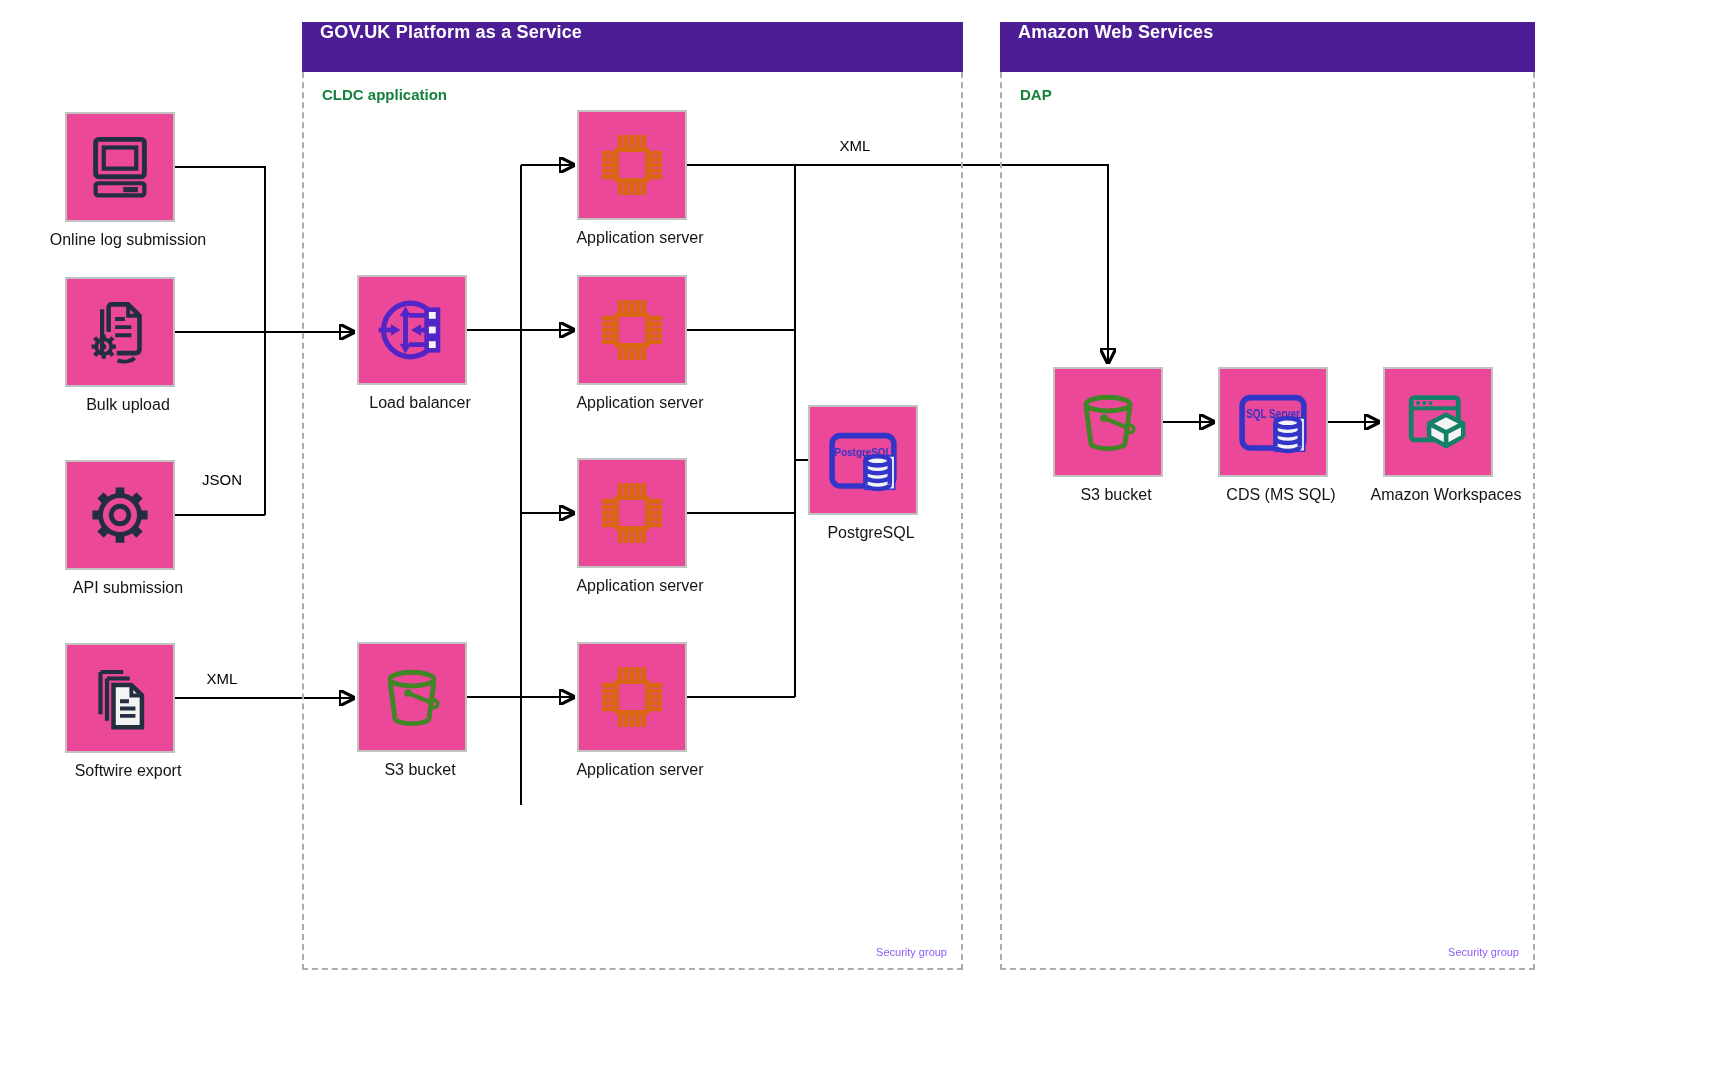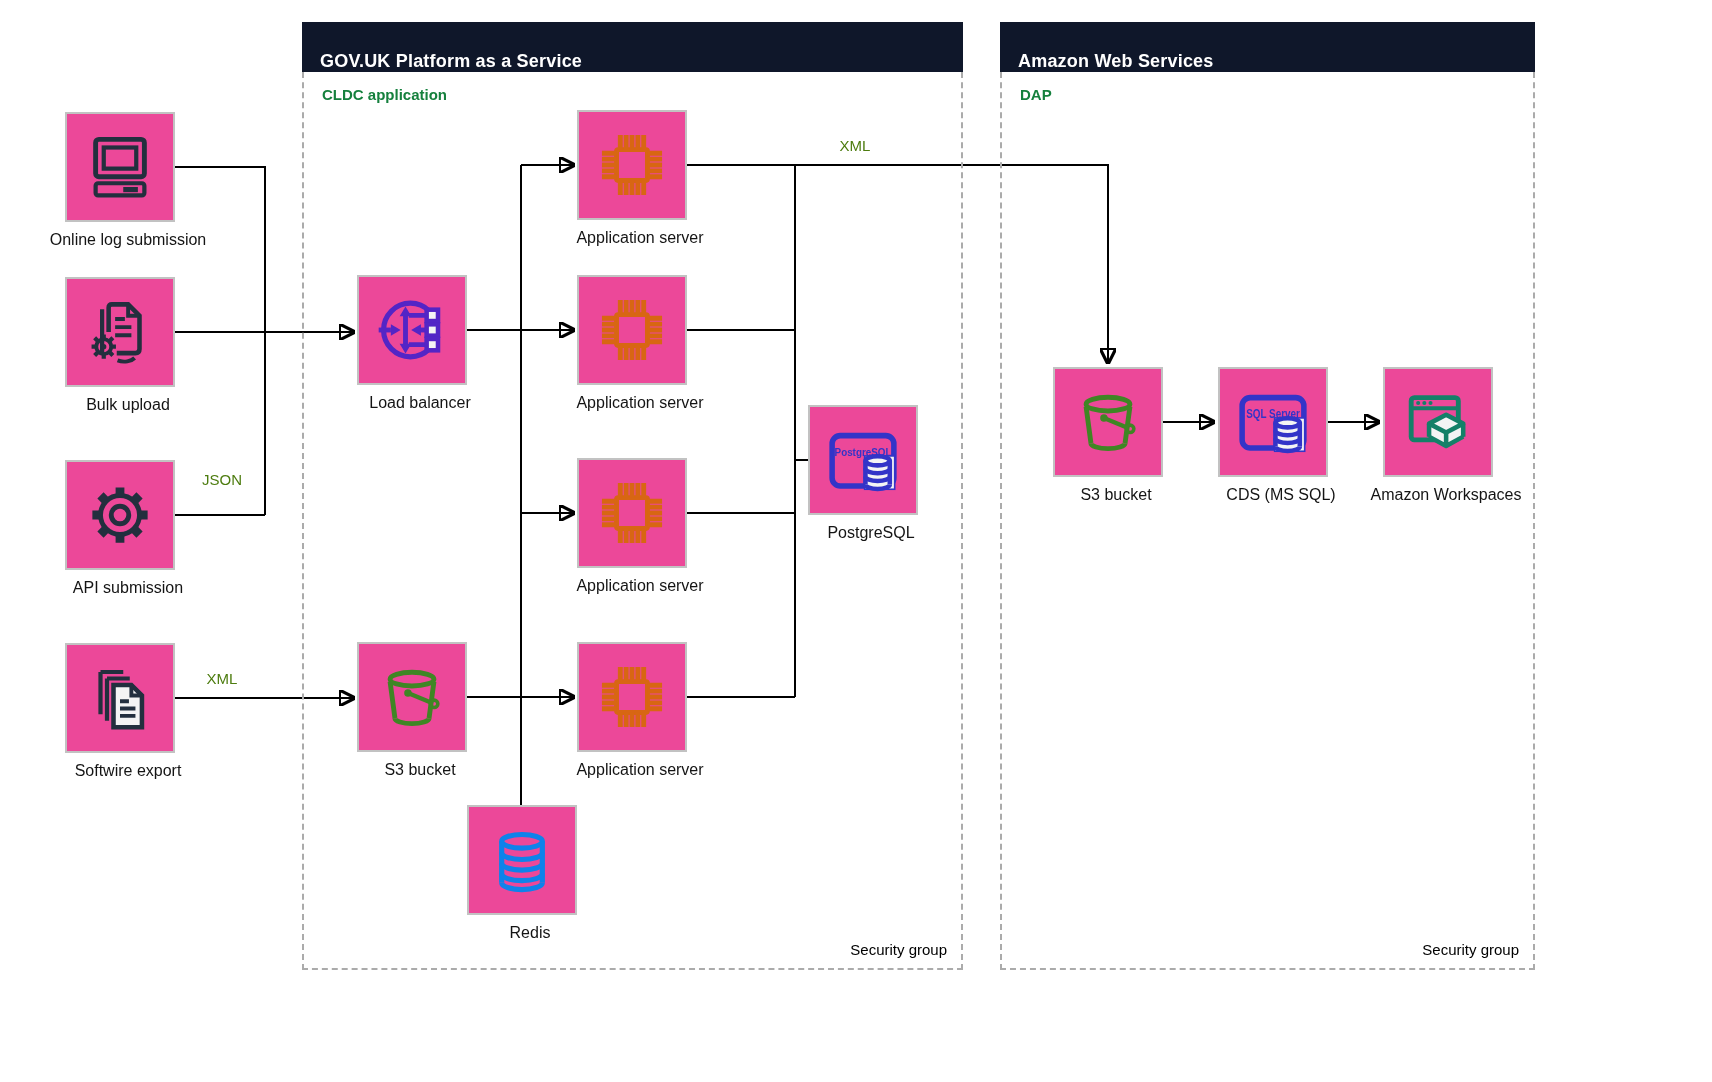--- a/index.html
+++ b/index.html
@@ -4,37 +4,37 @@
 <style>
   html,body{margin:0;padding:0;background:#ffffff;}
   .canvas{
     position:relative;width:1712px;height:1082px;background:#ffffff;
     font-family:"Liberation Sans",sans-serif;overflow:hidden;
   }
   .wires{position:absolute;left:0;top:0;width:1712px;height:1082px;}
   .wires path{stroke:#000;stroke-width:2;fill:none;}
   .region{position:absolute;border:2px dashed #ababab;box-sizing:border-box;background:transparent;}
   .region-header{
-    position:absolute;top:-2px;left:-2px;right:-2px;height:50px;background:#0f172a;
-    display:flex;align-items:flex-end;padding-left:18px;
+    position:absolute;top:-2px;left:-2px;right:-2px;height:50px;background:#4c1d95;
+    display:flex;align-items:flex-start;padding-left:18px;
   }
   .region-title{color:#ffffff;font-weight:bold;font-size:18px;letter-spacing:.2px;}
   .region-sublabel{position:absolute;top:62px;left:18px;font-size:15px;font-weight:bold;color:#15803d;}
-  .region-footer{position:absolute;bottom:10px;right:14px;font-size:15px;color:#000000;}
+  .region-footer{position:absolute;bottom:10px;right:14px;font-size:11px;color:#8b5cf6;}
   .node{position:absolute;width:110px;}
   .box{
     width:110px;height:110px;background:#ec4899;border:2px solid #c2c2c2;box-sizing:border-box;
     display:flex;align-items:center;justify-content:center;
   }
   .box svg{width:78px;height:78px;}
   .label{
     position:absolute;top:119px;left:50%;transform:translateX(-50%);
     white-space:nowrap;font-size:16px;color:#141414;margin-left:8px;
   }
-  .edge-label{position:absolute;transform:translateX(-50%);font-size:15px;color:#4d7c0f;white-space:nowrap;}
+  .edge-label{position:absolute;transform:translateX(-50%);font-size:15px;color:#000000;white-space:nowrap;}
   
   .ic-navy *{stroke:#232f3e;} .ic-navy .fil{fill:#232f3e;stroke:none;}
   .ic-purple *{stroke:#5325c6;} .ic-purple .fil{fill:#5325c6;stroke:none;}
   .ic-orange *{stroke:#d86613;}
   .ic-green *{stroke:#3f8624;} .ic-green .fil{fill:#3f8624;stroke:none;}
   .ic-blue *{stroke:#0f82ea;}
   .ic-indigo *{stroke:#3334c8;} .ic-indigo text{stroke:none;fill:#3334c8;}
   .ic-teal *{stroke:#148068;} .ic-teal .fil{fill:#148068;stroke:none;}
 </style>
 </head>
@@ -171,30 +171,20 @@
         <path d="M10.5 14.5 L13.5 37 M37.5 14.5 L34.5 37" fill="none" stroke-width="3"></path>
         <path d="M13.5 37 a10.5 3.4 0 0 0 21 0" fill="none" stroke-width="3"></path>
         <circle class="fil" cx="21.5" cy="21.5" r="2.3"></circle>
         <path d="M21.5 21.5 L36 27.5" stroke-width="2.6"></path>
         <circle cx="37.6" cy="28.2" r="2.3" fill="none" stroke-width="2.2"></circle>
       </svg>
     </div>
     <div class="label">S3 bucket</div>
   </div>
 
-  <div class="node" style="left:467px;top:805px;">
-    <div class="box">
-      <svg class="ic-blue" viewBox="0 0 48 48">
-        <ellipse cx="24" cy="12.5" rx="12.5" ry="4.2" fill="none" stroke-width="3.2"></ellipse>
-        <path d="M11.5 12.5 V38 M36.5 12.5 V38" fill="none" stroke-width="3.2"></path>
-        <path d="M11.5 19.5 a12.5 4.2 0 0 0 25 0 M11.5 26 a12.5 4.2 0 0 0 25 0 M11.5 32.5 a12.5 4.2 0 0 0 25 0 M11.5 38 a12.5 4.2 0 0 0 25 0" fill="none" stroke-width="3.2"></path>
-      </svg>
-    </div>
-    <div class="label">Redis</div>
-  </div>
 
   <div class="node" style="left:577px;top:110px;">
     <div class="box">
       <svg class="ic-orange" viewBox="0 0 48 48">
         <rect x="14.5" y="14.5" width="19" height="19" rx="1" fill="none" stroke-width="3"></rect>
         <path d="M16.8 5.5 V14.5 M20.4 5.5 V14.5 M24 5.5 V14.5 M27.6 5.5 V14.5 M31.2 5.5 V14.5 M16.8 33.5 V42.5 M20.4 33.5 V42.5 M24 33.5 V42.5 M27.6 33.5 V42.5 M31.2 33.5 V42.5 M5.5 16.8 H14.5 M5.5 20.4 H14.5 M5.5 24 H14.5 M5.5 27.6 H14.5 M5.5 31.2 H14.5 M33.5 16.8 H42.5 M33.5 20.4 H42.5 M33.5 24 H42.5 M33.5 27.6 H42.5 M33.5 31.2 H42.5" stroke-width="3"></path>
       </svg>
     </div>
     <div class="label">Application server</div>
   </div>

